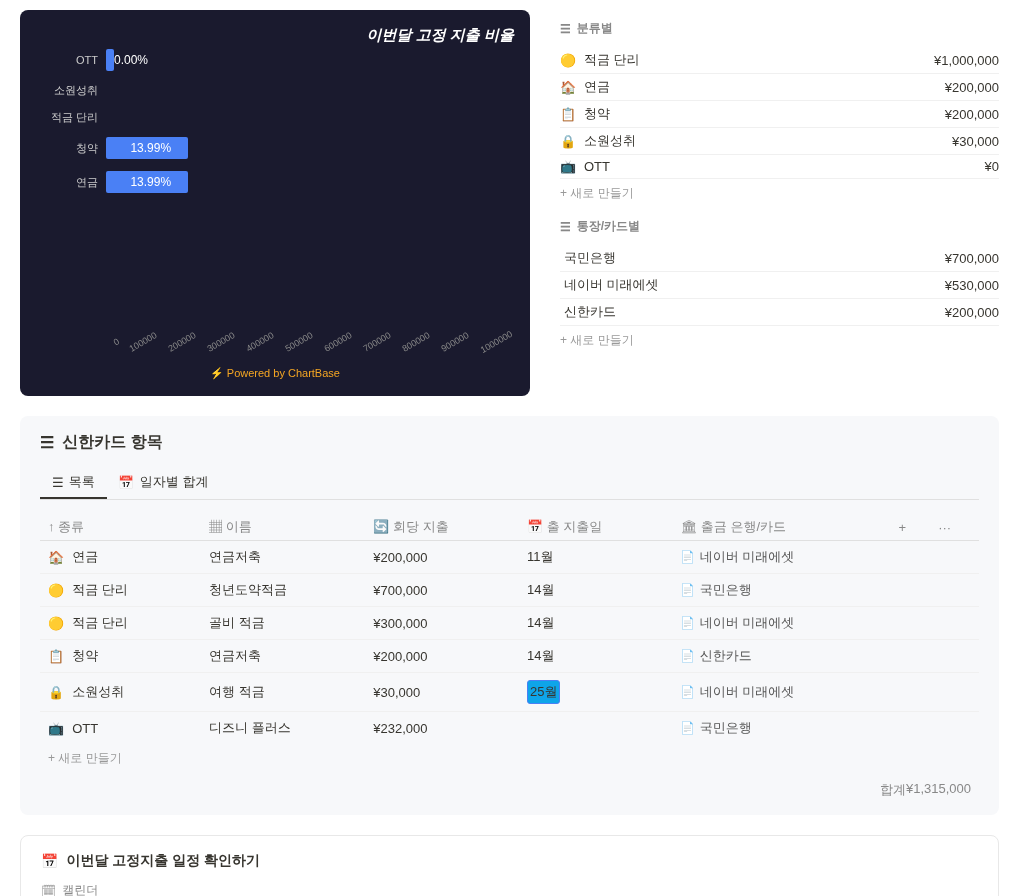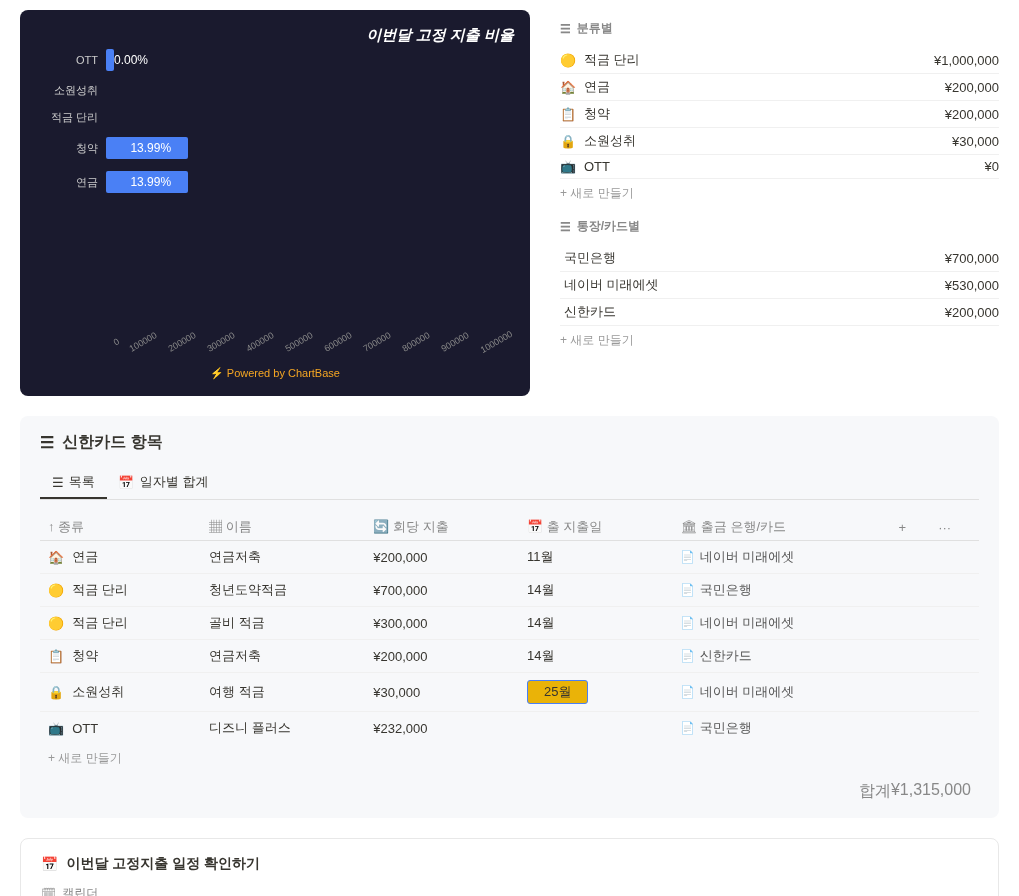--- a/index.html
+++ b/index.html
@@ -219,24 +219,24 @@
       color: #37352f;
       border-bottom: 1px solid #f0f0f0;
       vertical-align: middle;
     }
 
     .expense-table tr:last-child td {
       border-bottom: none;
     }
 
     .highlighted-cell {
-      background: #eab308;
+      background: #0ea5e9;
       border: 1px solid #4a80f5;
       border-radius: 3px;
-      padding: 2px 16px;
+      padding: 2px 2px;
       display: inline-block;
     }
 
     .row-icon {
       font-size: 13px;
       margin-right: 4px;
     }
 
     .type-cell {
       display: flex;
@@ -253,21 +253,21 @@
 
     .doc-icon {
       font-size: 12px;
       color: #888;
     }
 
     .table-footer {
       display: flex;
       justify-content: flex-end;
       padding: 8px 8px 0;
-      font-size: 16px;
+      font-size: 13px;
       color: #888;
     }
 
     .add-row {
       color: #999;
       font-size: 12px;
       padding: 6px 8px;
       cursor: pointer;
     }
 

